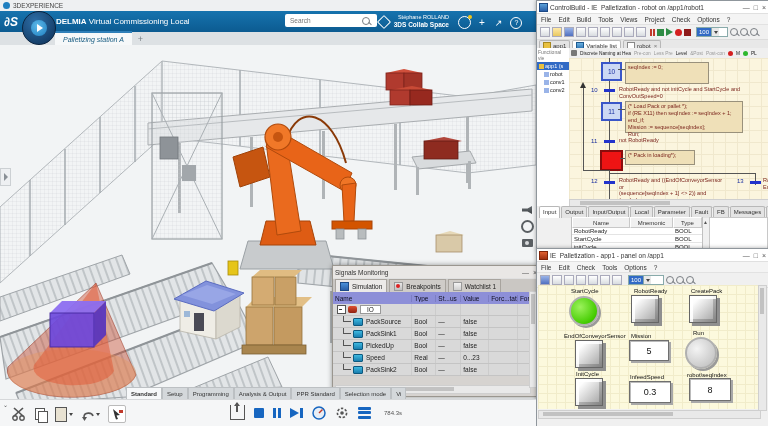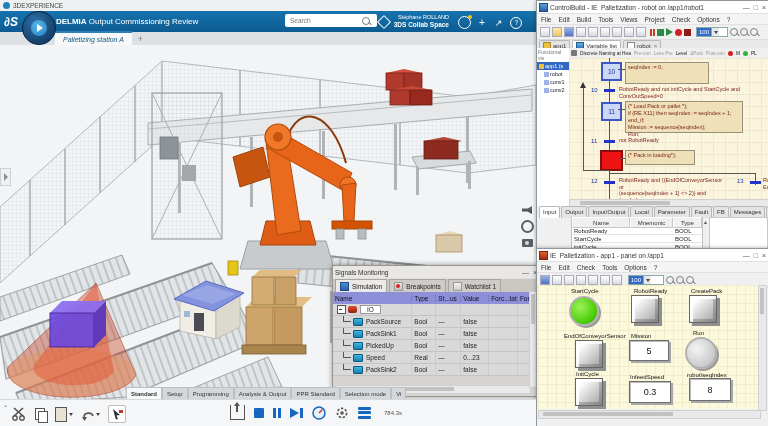--- a/index.html
+++ b/index.html
@@ -82,21 +82,21 @@
 
 <div id="root">
 
   <div class="abs flex" id="main-titlebar">
     <span class="abs" style="left:3px;top:2px;width:7px;height:7px;border-radius:50%;background:#1f7fc0;"></span>
     <span style="margin-left:13px;">3DEXPERIENCE</span>
   </div>
 
   <div class="abs flex" id="topbar">
     <span style="margin-left:4px;font-size:12px;font-style:italic;font-weight:bold;color:#fff;">∂S</span>
-    <span style="margin-left:38px;font-size:8px;"><b>DELMIA</b>&nbsp;<span>Output Commissioning Review</span></span>
+    <span style="margin-left:38px;font-size:8px;"><b>DELMIA</b>&nbsp;<span>Virtual Commissioning Local</span></span>
     <div class="abs" id="search-box" style="left:285px;top:3px;">
       <input placeholder="Search" style="">
       <span class="mag"></span>
     </div>
     <span class="abs" style="left:379px;top:6px;width:8px;height:8px;border:1px solid #fff;transform:rotate(45deg);border-radius:1px;"></span>
     <div class="abs" style="left:393px;top:3px;width:56px;text-align:right;line-height:1.2;">
       <div style="font-size:5.5px;">Stéphane ROLLAND</div>
       <div style="font-size:6.5px;font-weight:bold;"><span>3DS Collab Space</span> <span>⌄</span></div>
     </div>
     <div class="abs flex" style="left:455px;top:5px;">

